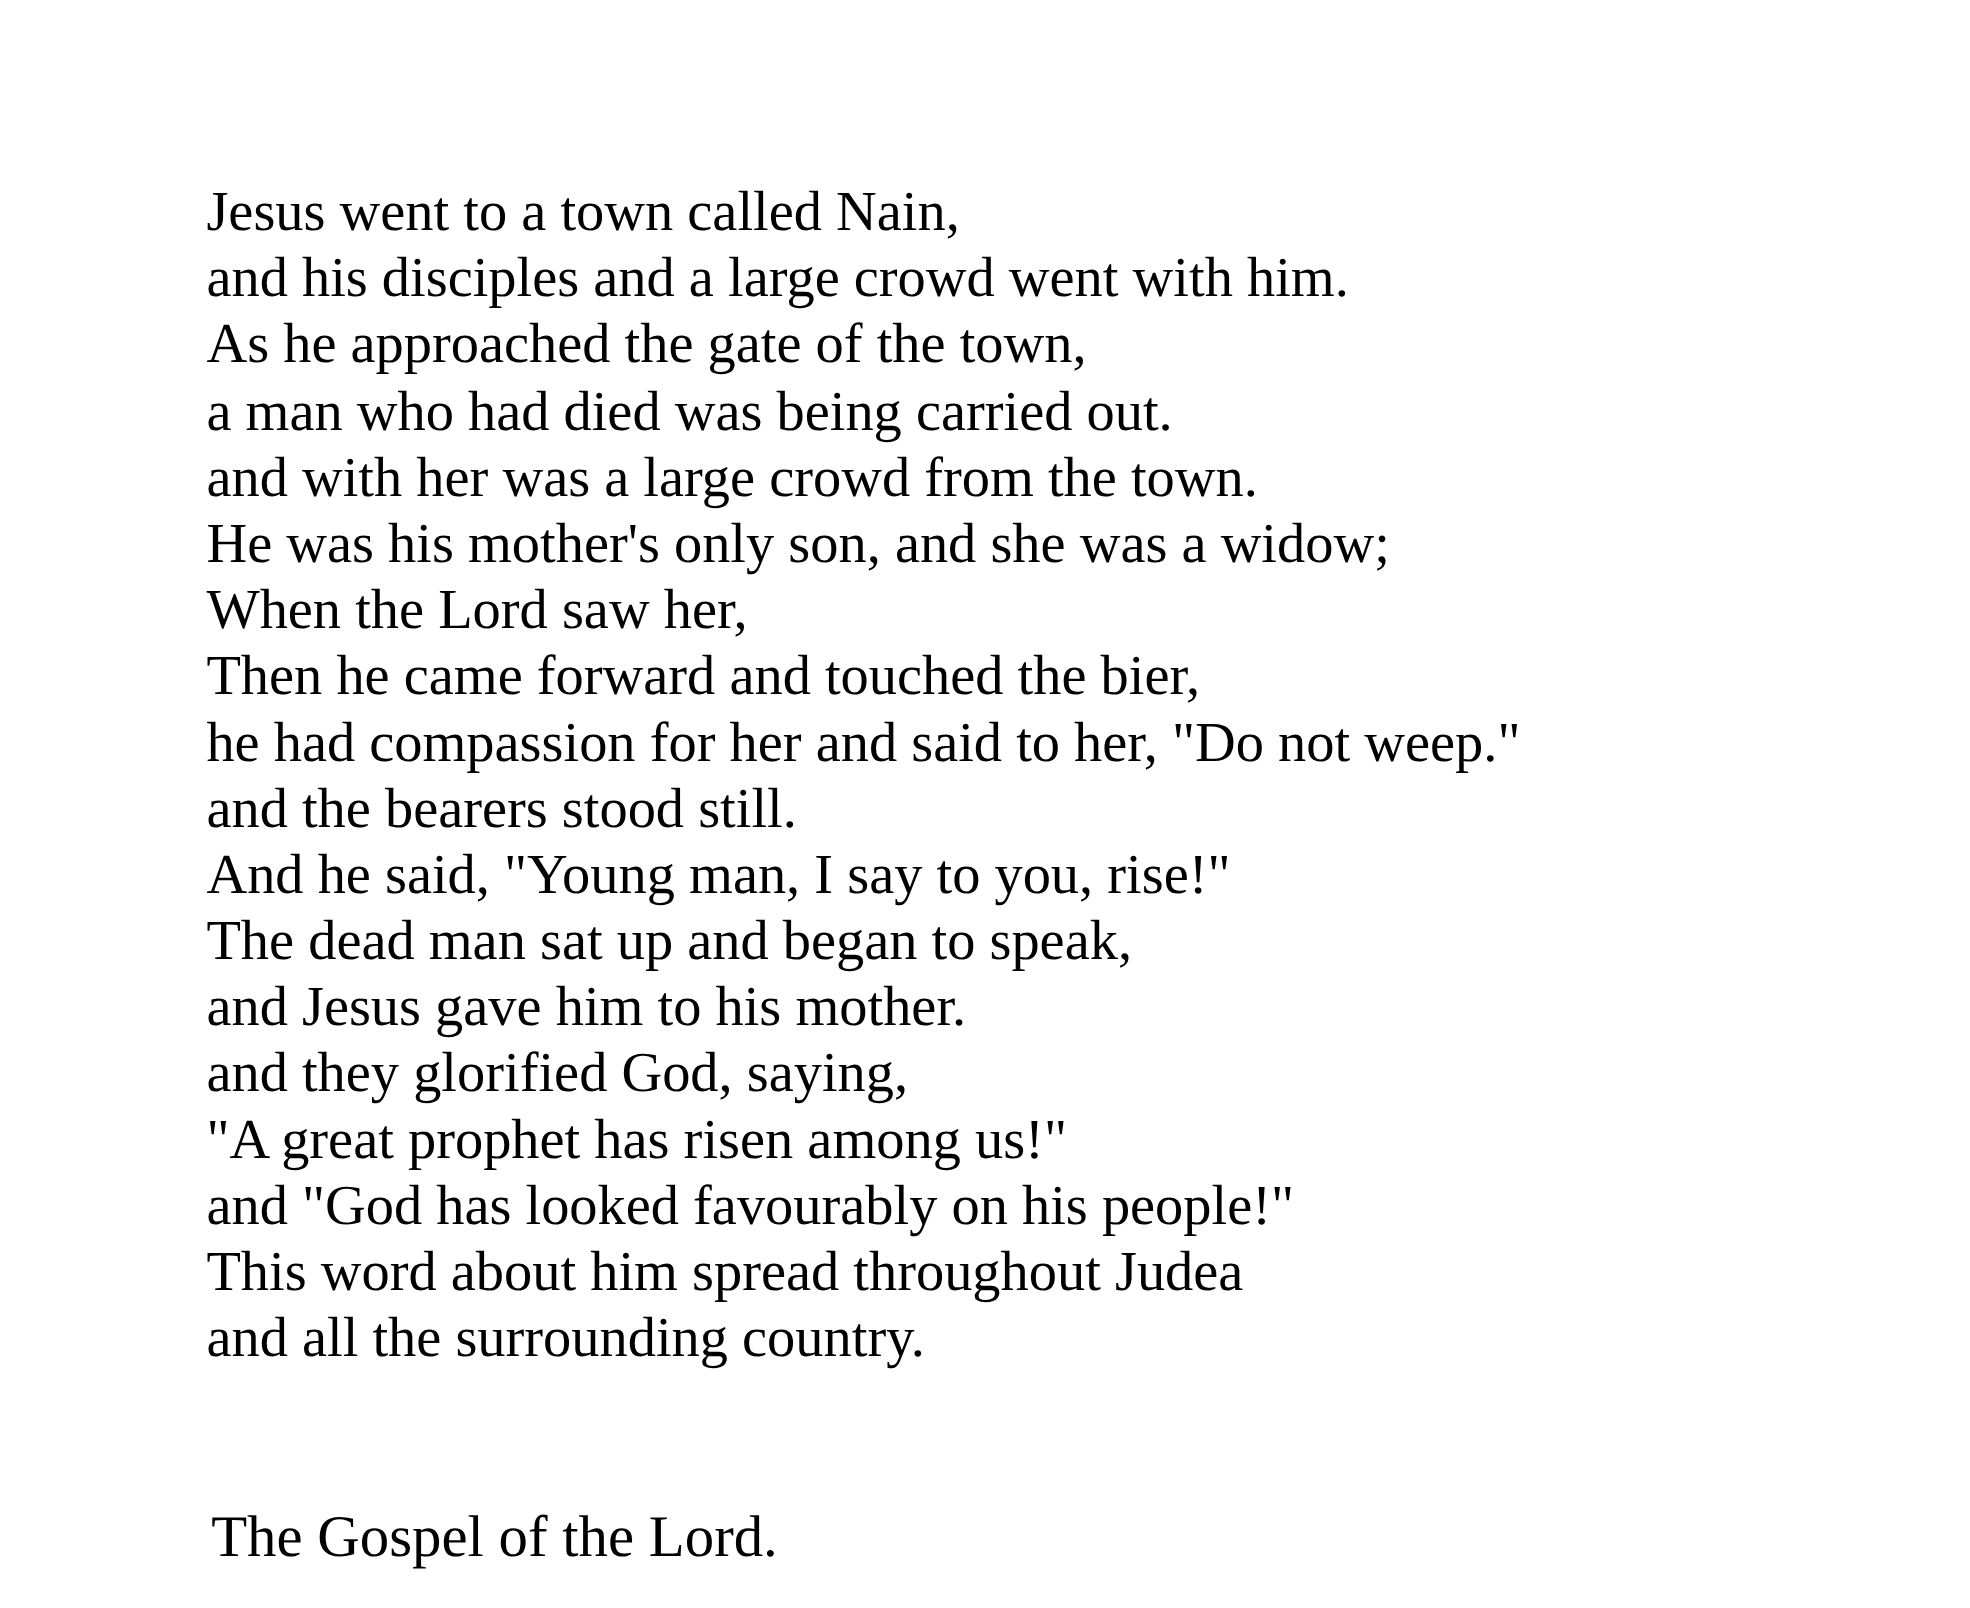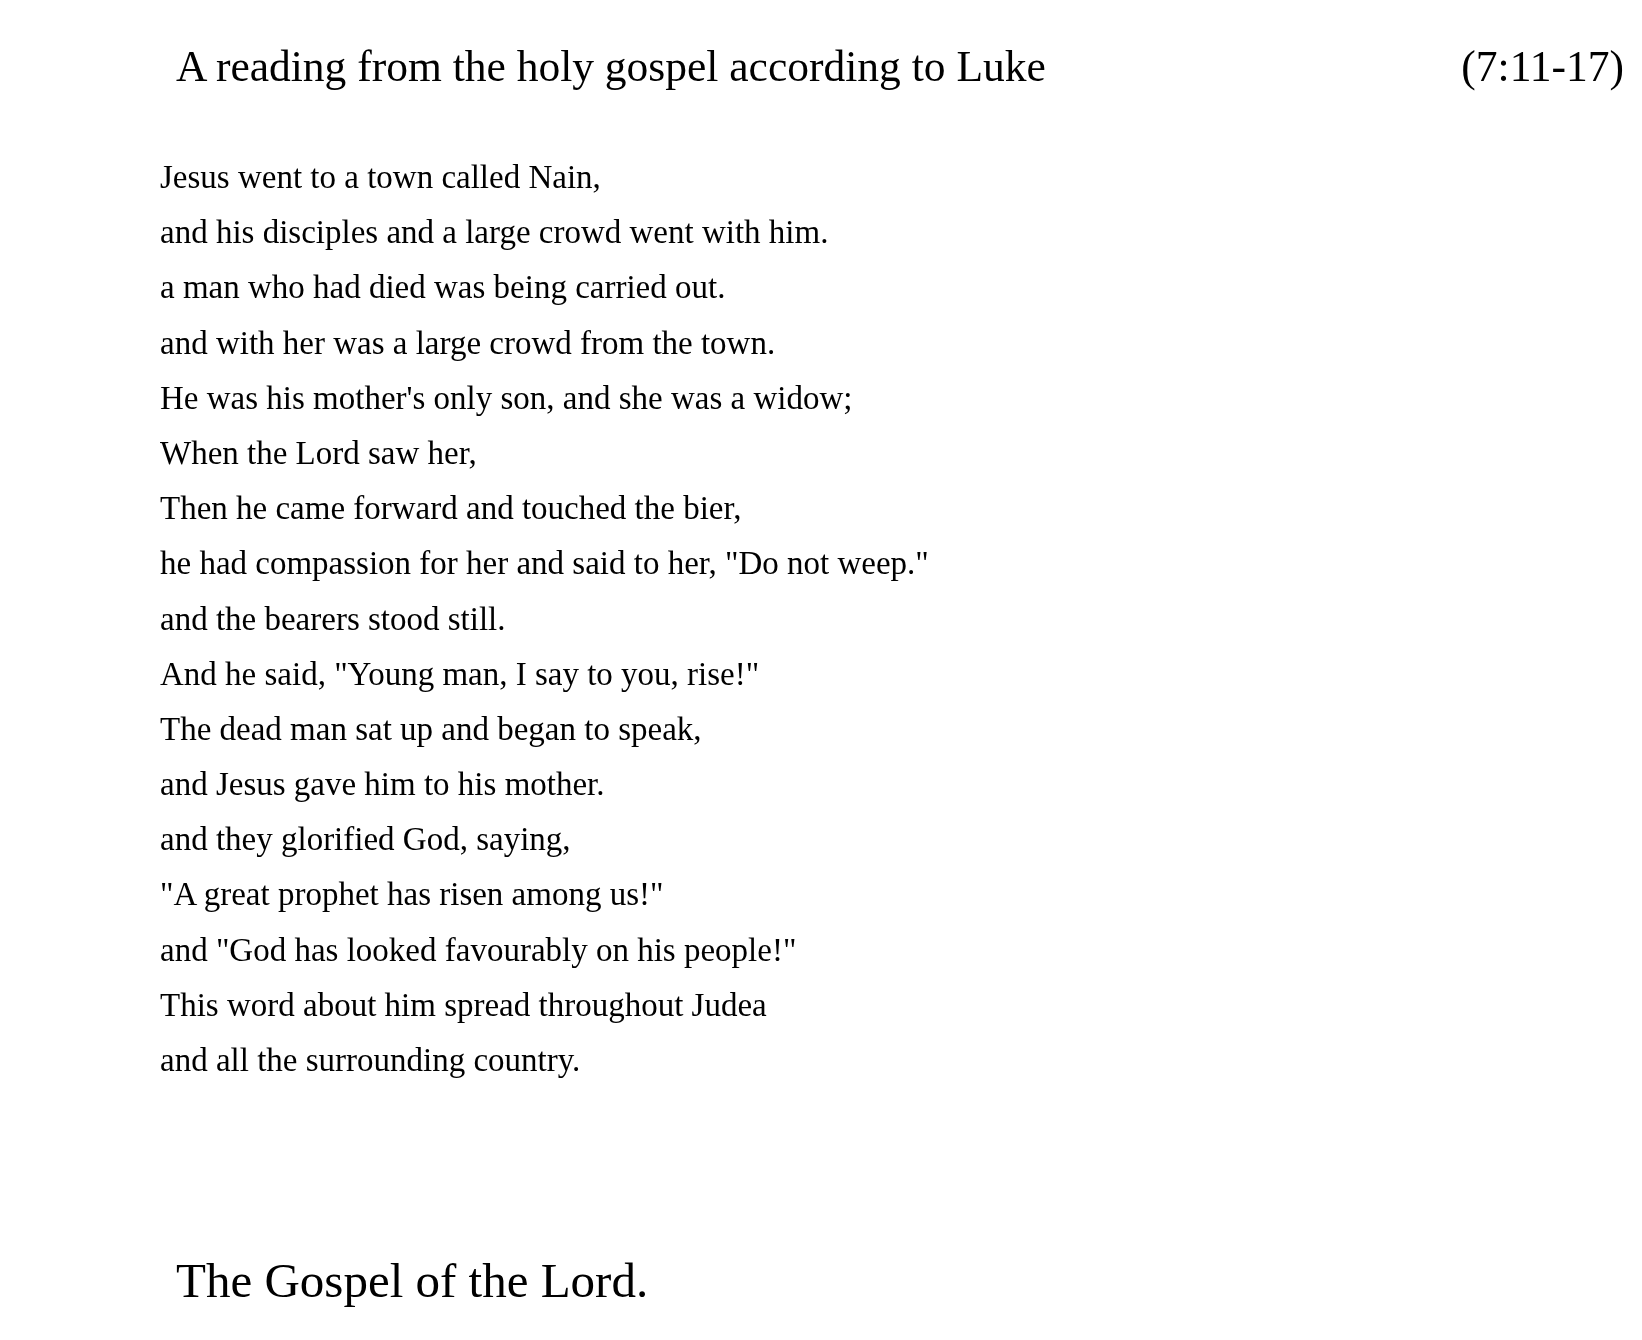--- a/index.html
+++ b/index.html
@@ -38,23 +38,23 @@
       white-space: nowrap;
     }
     .header-ref {
       position: absolute;
       right: 0;
       top: 0;
       white-space: nowrap;
     }
     .body-lines {
       position: absolute;
-      left: 160px;
+      left: 172px;
       top: 150px;
-      font-size: 33px;
+      font-size: 47px;
       line-height: 55.2px;
       white-space: nowrap;
       font-family: Liberation Serif, serif;
     }
     .line {
       display: block;
       height: 55.2px;
     }
     .closing {
       position: absolute;
@@ -63,28 +63,25 @@
       font-size: 49px;
       line-height: 56px;
       white-space: nowrap;
     }
   </style>
 </head>
 <body>
 
 <div class="page">
 
-  <div class="header">
-    <span class="header-title">A reading from the holy gospel according to Luke</span>
-    <span class="header-ref">(7:11-17)</span>
-  </div>
 
   <div class="body-lines">
     <span class="line">Jesus went to a town called Nain,</span>
     <span class="line">and his disciples and a large crowd went with him.</span>
+    <span class="line">As he approached the gate of the town,</span>
     <span class="line">a man who had died was being carried out.</span>
     <span class="line">and with her was a large crowd from the town.</span>
     <span class="line">He was his mother's only son, and she was a widow;</span>
     <span class="line">When the Lord saw her,</span>
     <span class="line">Then he came forward and touched the bier,</span>
     <span class="line">he had compassion for her and said to her, "Do not weep."</span>
     <span class="line">and the bearers stood still.</span>
     <span class="line">And he said, "Young man, I say to you, rise!"</span>
     <span class="line">The dead man sat up and began to speak,</span>
     <span class="line">and Jesus gave him to his mother.</span>

